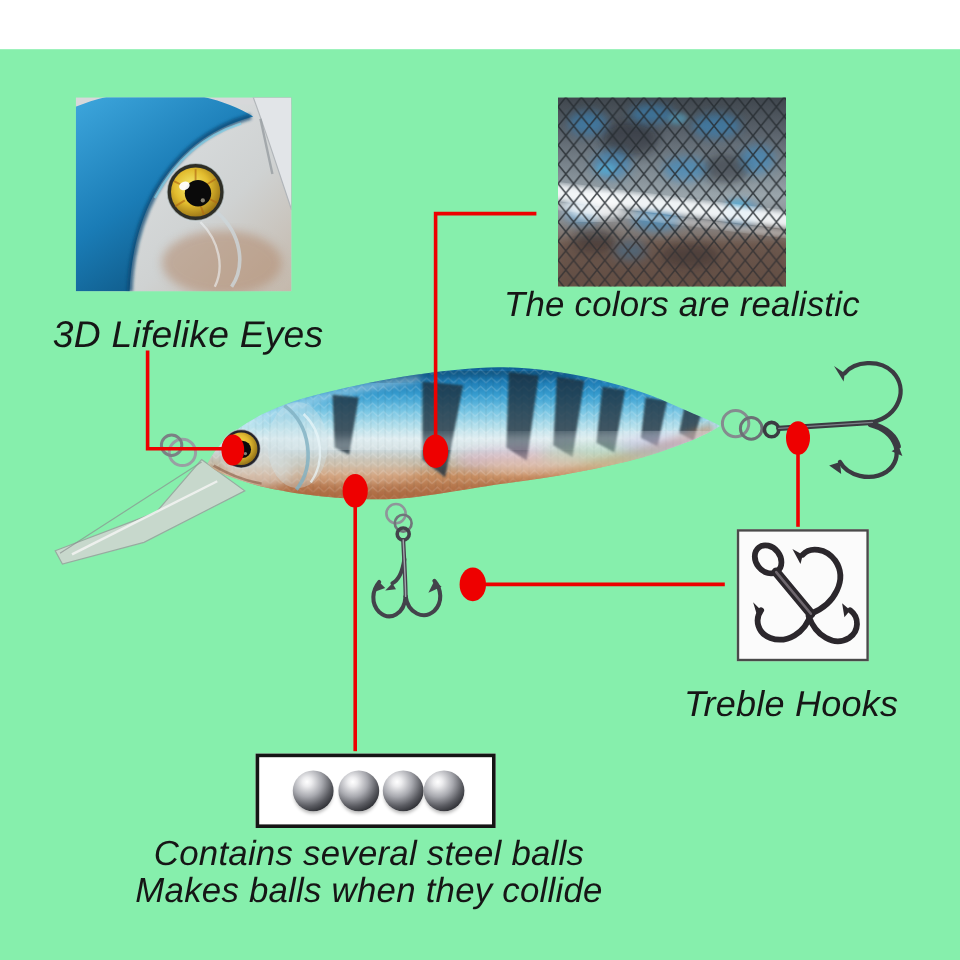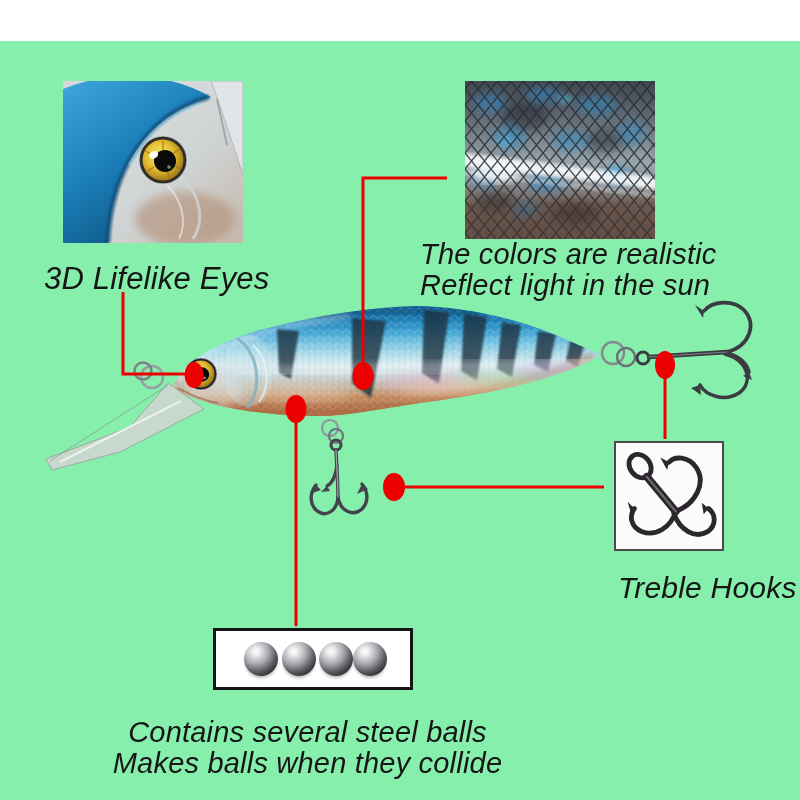--- a/index.html
+++ b/index.html
@@ -7,22 +7,22 @@
     position:relative;width:800px;height:800px;background:#86efac;overflow:hidden;
     font-family:"Liberation Sans","DejaVu Sans",sans-serif;
     margin-top:41px;
   }
   .label{
     position:absolute;font-style:italic;color:#161616;letter-spacing:0.2px;
     white-space:nowrap;
   }
   .label-eye{left:44px;top:220px;font-size:31px;}
   .label-finish{left:420px;top:198px;width:306px;font-size:29px;line-height:31px;}
-  .label-hooks{left:618px;top:530px;font-size:30px;}
-  .label-rattle{left:55px;top:676px;width:505px;text-align:center;font-size:29px;line-height:31px;}
+  .label-hooks{left:570px;top:530px;font-size:30px;}
+  .label-rattle{left:55px;top:656px;width:505px;text-align:center;font-size:29px;line-height:31px;}
   .inset{position:absolute;overflow:hidden;}
   #eyeInset{left:63px;top:40px;width:180px;height:162px;}
   #scalesInset{left:465px;top:40px;width:190px;height:158px;}
   #hooksInset{left:614px;top:400px;width:110px;height:110px;background:#fbfbfb;border:2px solid #4a4a4a;box-sizing:border-box;}
   #ballsInset{left:213px;top:587px;width:200px;height:62px;background:#ffffff;border:3px solid #151515;box-sizing:border-box;}
   .ball{
     position:absolute;width:34px;height:34px;border-radius:50%;top:11px;
     background:radial-gradient(circle at 35% 28%, #ffffff 0%, #ececee 12%, #a8a9af 38%, #5a5b61 62%, #2c2d32 80%, #727378 93%, #9d9ea1 100%);
     box-shadow:0 3px 3px -1px rgba(0,0,0,0.28);
   }
@@ -312,21 +312,20 @@
       <ellipse cx="296" cy="368" rx="10.5" ry="14"></ellipse>
       <ellipse cx="394" cy="446" rx="11" ry="14"></ellipse>
       <ellipse cx="665" cy="324" rx="10" ry="14"></ellipse>
     </g>
   </svg>
 
   <div class="label label-eye">3D Lifelike Eyes</div>
 
   <div class="label label-finish">
     <div>The colors are realistic</div>
-    <div>Reflect light in the sun</div>
   </div>
 
   <div class="label label-hooks">Treble Hooks</div>
 
   <div class="label label-rattle">
     <div>Contains several steel balls</div>
     <div>Makes balls when they collide</div>
   </div>
 
 </div>

